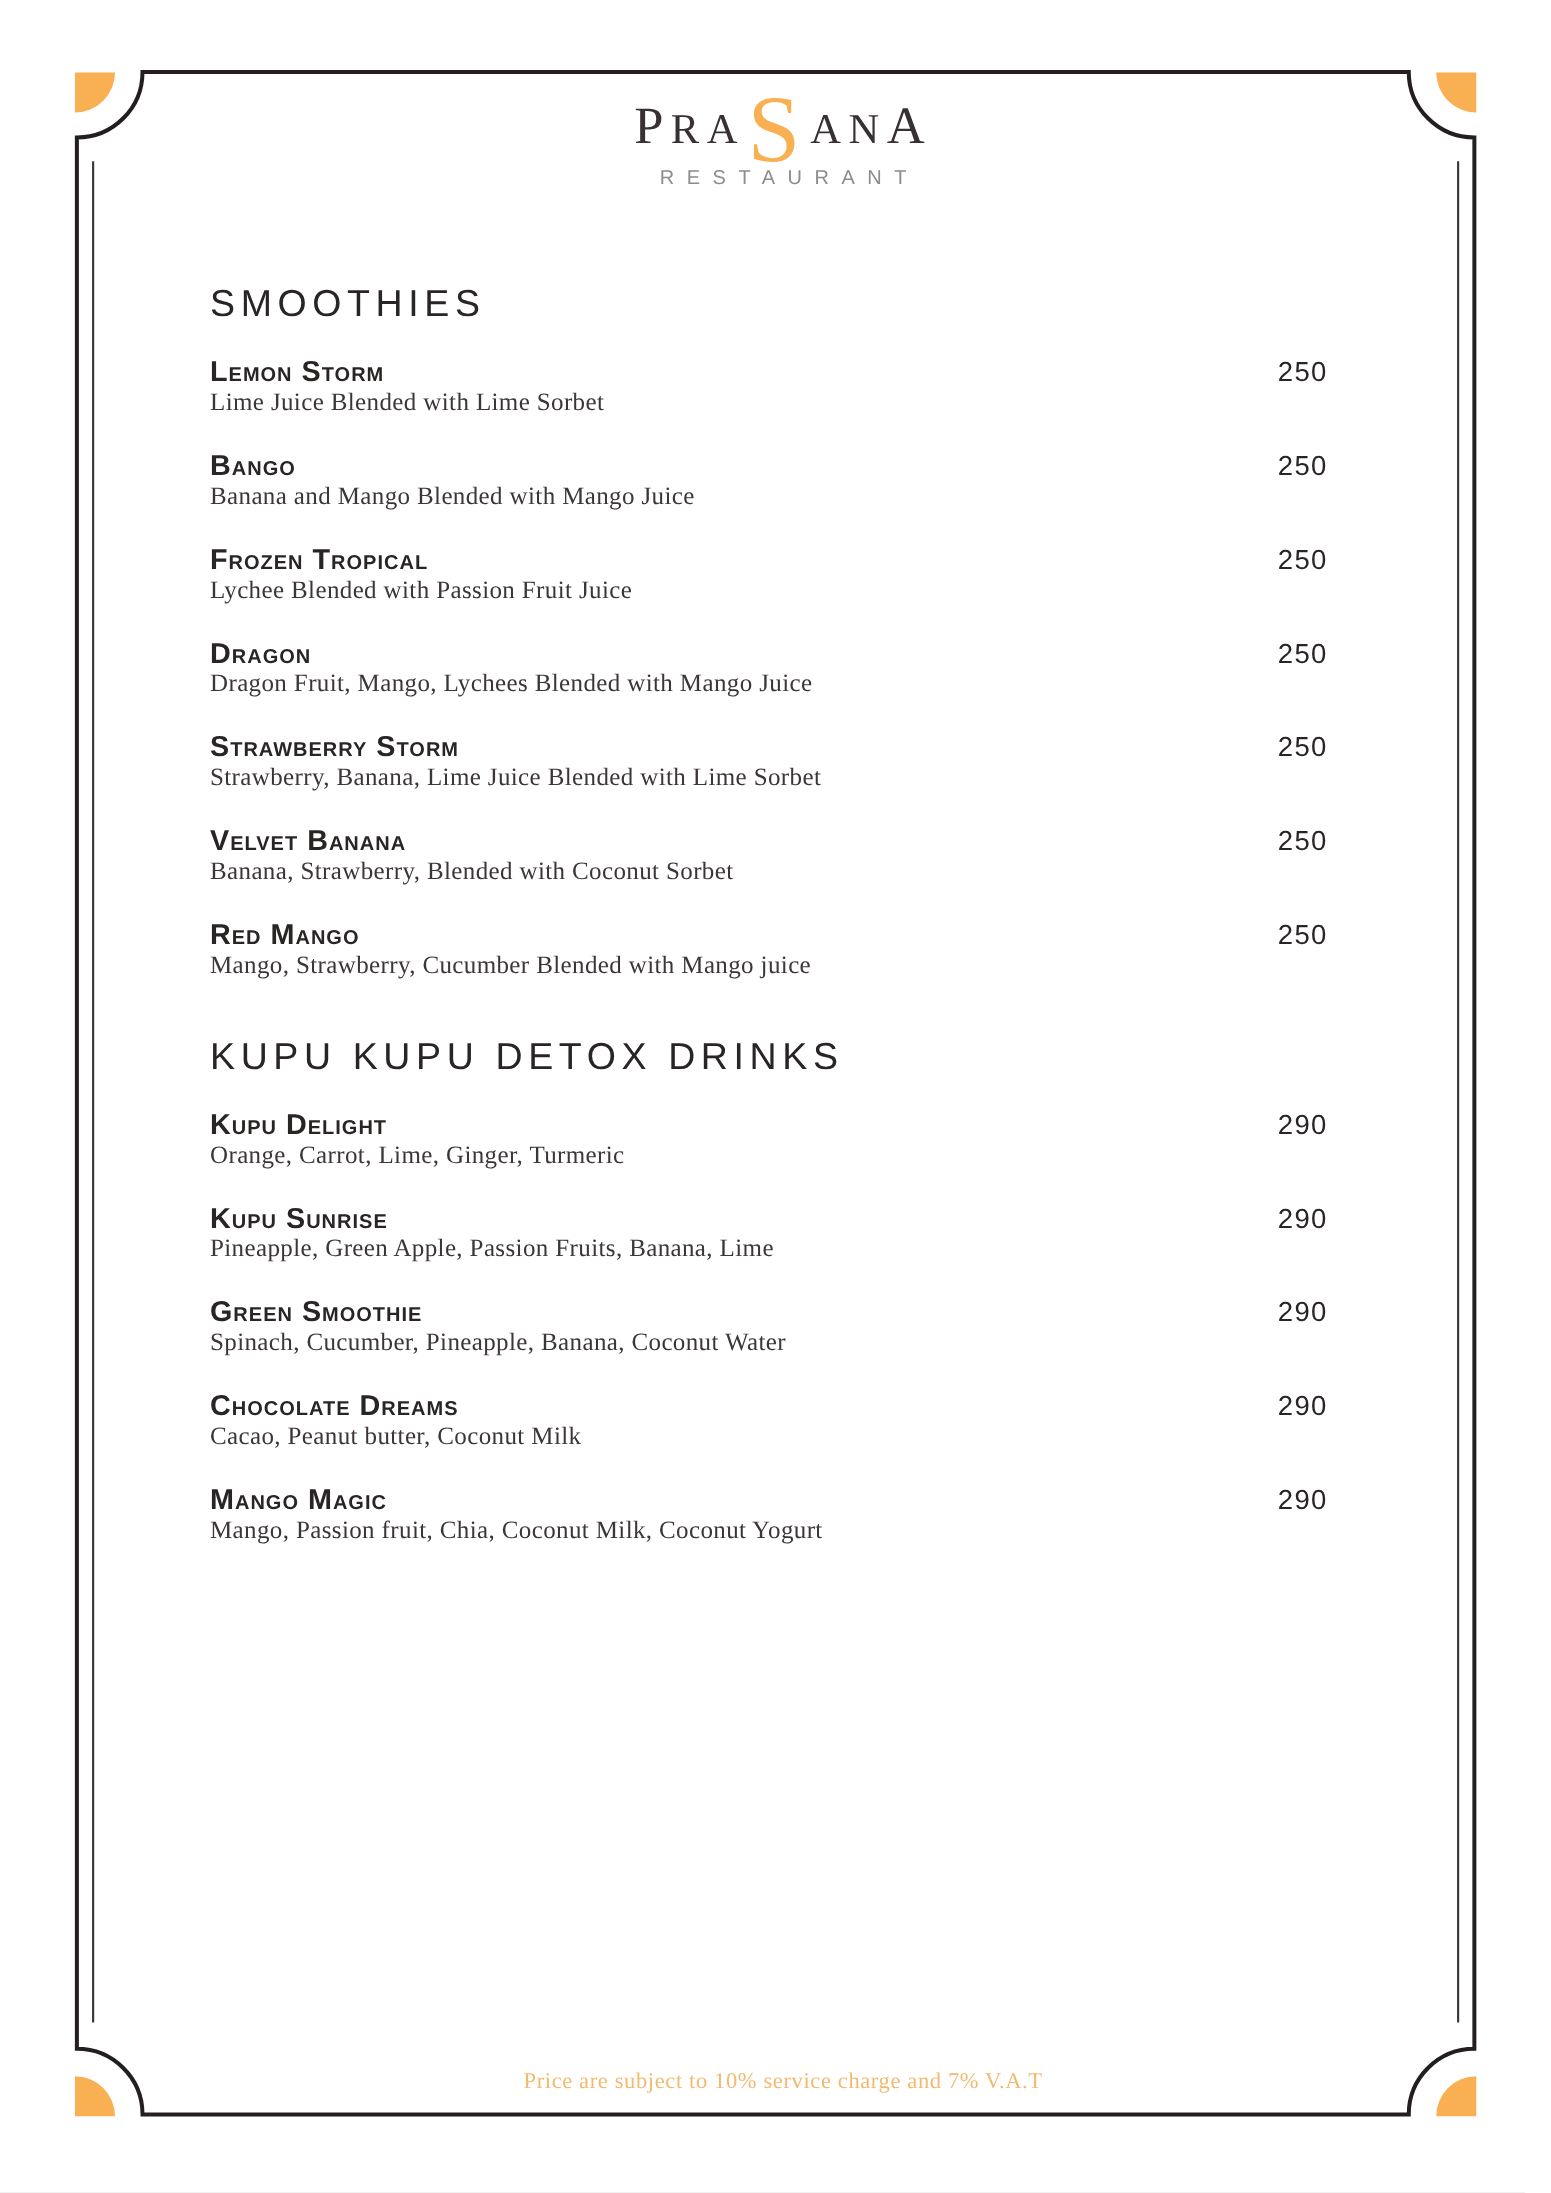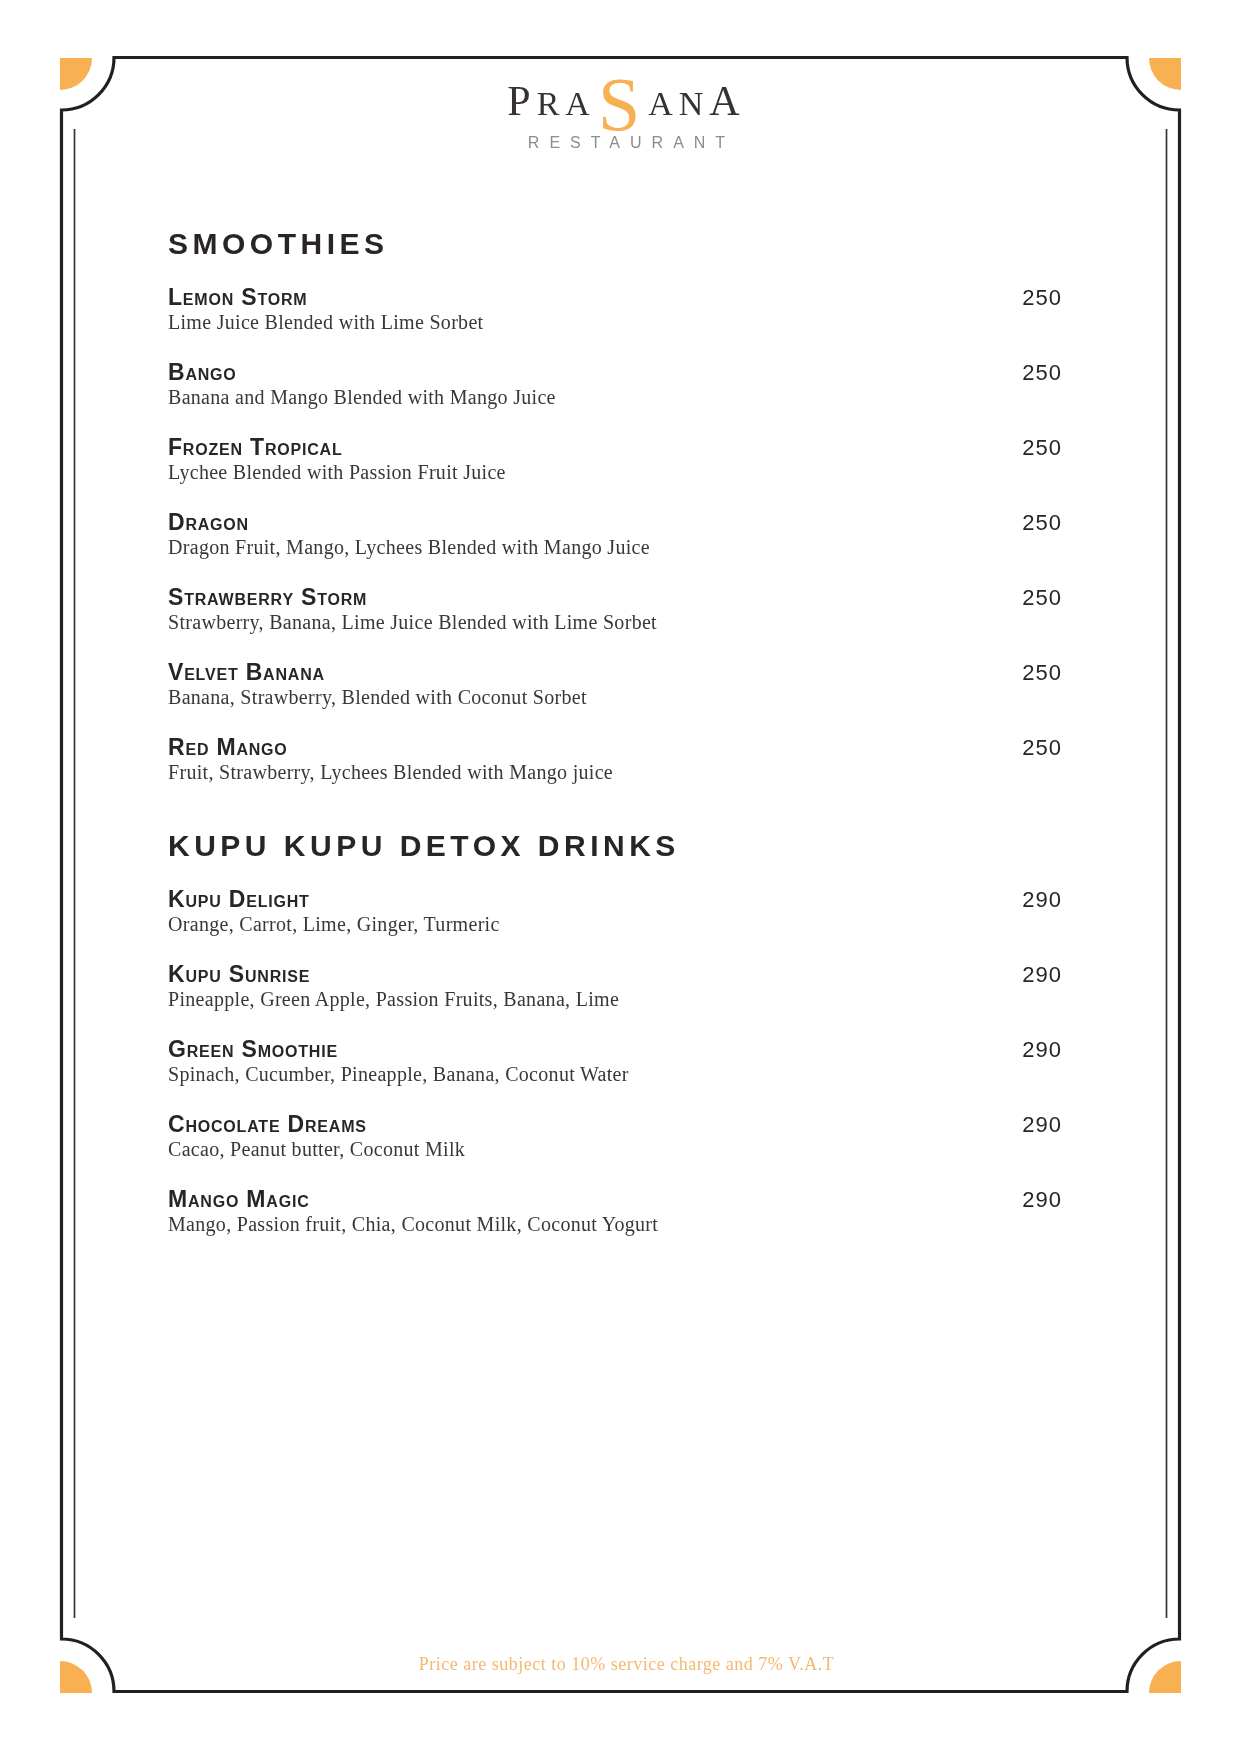--- a/index.html
+++ b/index.html
@@ -29,21 +29,21 @@
   .logo-word{height:50px;line-height:46px;letter-spacing:6px;font-family:"Liberation Serif", serif;}
   .logo-word .lg{font-size:42px;}
   .logo-word .sm{font-size:34px;}
   .logo-word .s{font-size:76px;color:var(--accent);position:relative;top:15px;line-height:0;margin:0 2px;}
   .logo-sub{margin-top:6px;font-size:16px;letter-spacing:10px;padding-left:10px;color:var(--sub);font-family:"Liberation Sans", sans-serif;}
   
   .menu{position:absolute;left:168px;width:894px;top:229px;}
   .menu-section{display:block;}
   .menu-section + .menu-section{margin-top:20px;}
   .section-title{
-    font-size:30px;font-weight:700;letter-spacing:4.5px;
+    font-size:30px;font-weight:400;letter-spacing:4.5px;
     color:var(--ink);line-height:1;margin:0 0 27px 0;
   }
   .menu-item{height:75px;}
   .item-head{display:flex;justify-content:space-between;align-items:baseline;line-height:22px;}
   .item-name{
     font-size:23px;font-weight:600;letter-spacing:0.8px;
     font-variant:small-caps;color:var(--ink);
   }
   .item-price{font-size:22px;font-weight:400;letter-spacing:1px;color:var(--ink);}
   .item-desc{
@@ -129,21 +129,21 @@
       <span class="item-price">250</span>
     </div>
     <div class="item-desc">Banana, Strawberry, Blended with Coconut Sorbet</div>
   </div>
 
   <div class="menu-item">
     <div class="item-head">
       <span class="item-name">Red Mango</span>
       <span class="item-price">250</span>
     </div>
-    <div class="item-desc">Fruit, Strawberry, Lychees Blended with Mango juice</div>
+    <div class="item-desc">Mango, Strawberry, Cucumber Blended with Mango juice</div>
   </div>
 </div>
   </section>
 
   <section class="menu-section">
     <h2 class="section-title">KUPU KUPU DETOX DRINKS</h2>
     <div>
   <div class="menu-item">
     <div class="item-head">
       <span class="item-name">Kupu Delight</span>

